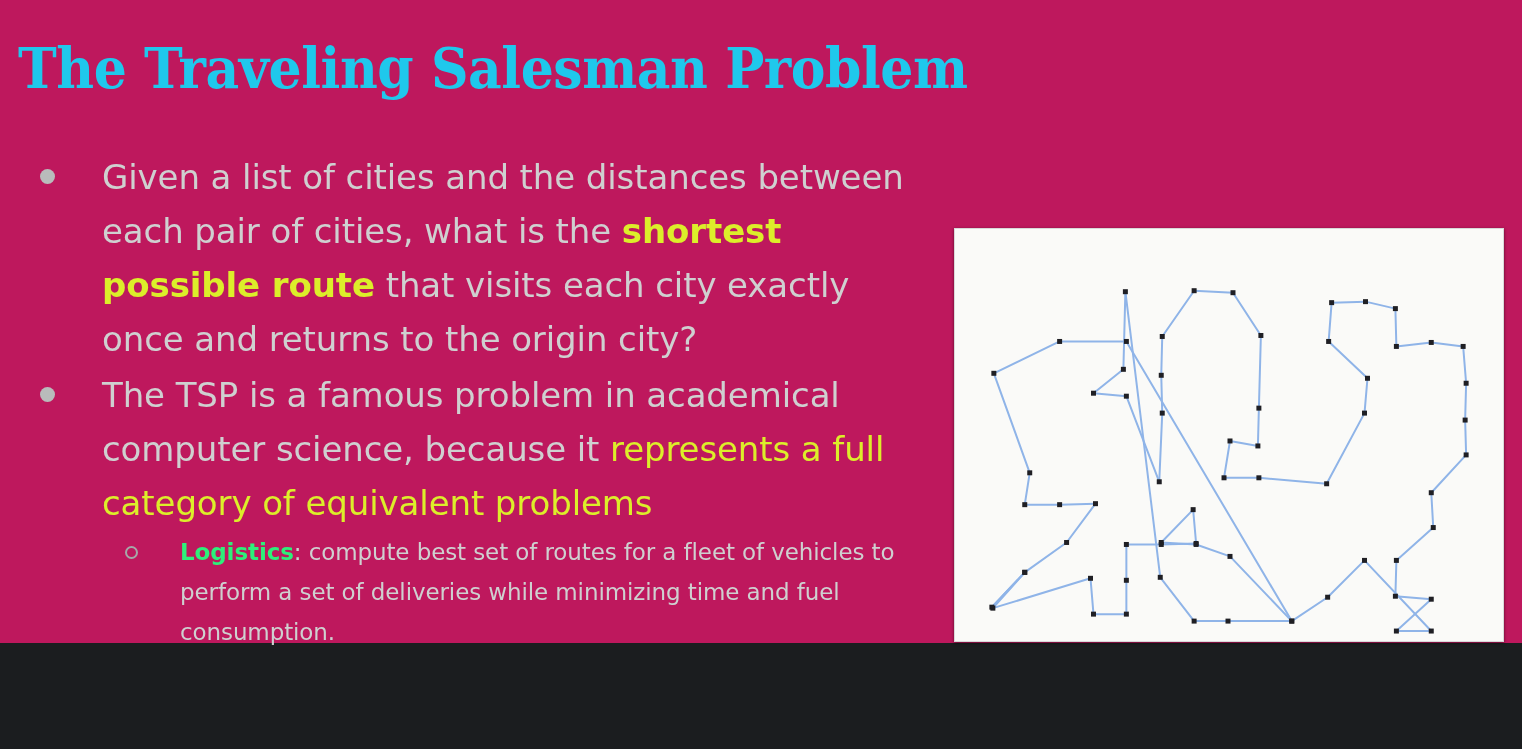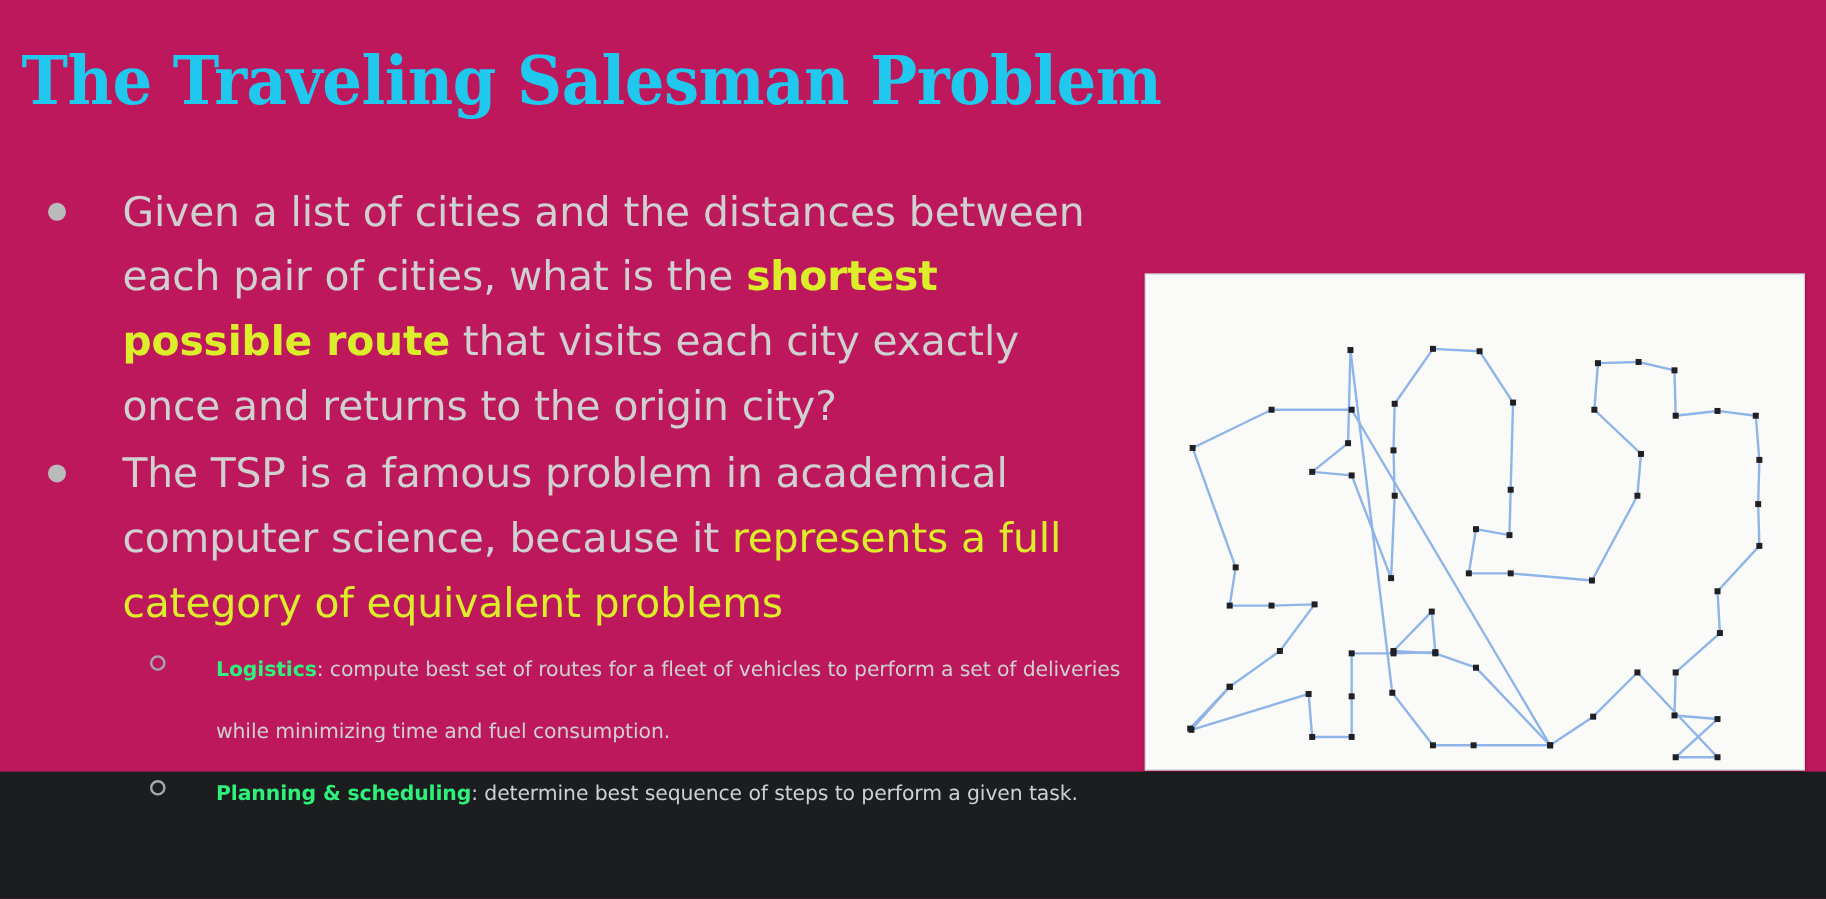--- a/index.html
+++ b/index.html
@@ -64,22 +64,22 @@
     top: 19px;
     width: 15px;
     height: 15px;
     border-radius: 50%;
     background: #b9bbbb;
   }
 
   .bullet-l2 {
     position: relative;
     padding-left: 176px;
-    font-size: 17px;
-    line-height: 52px;
+    font-size: 23px;
+    line-height: 40px;
     color: #cfd0d0;
     letter-spacing: -0.1px;
   }
 
   .bullet-l2 > .marker-hollow {
     position: absolute;
     left: 121px;
     top: 14px;
     width: 13px;
     height: 13px;
@@ -135,24 +135,20 @@
     <div class="bullet-l1">
       <span class="marker"></span>
       <span>The TSP is a famous problem in academical computer science, because it </span><span class="hl-yellow">represents a full category of equivalent problems</span>
     </div>
 
     <div class="bullet-l2">
       <span class="marker-hollow"></span>
       <span class="hl-green-bold">Logistics</span><span>: compute best set of routes for a fleet of vehicles to perform a set of deliveries while minimizing time and fuel consumption.</span>
     </div>
 
-    <div class="bullet-l2">
-      <span class="marker-hollow"></span>
-      <span class="hl-green-bold">Planning &amp; scheduling</span><span>: determine best sequence of steps to perform a given task.</span>
-    </div>
 
   </div>
 
   <div class="figure-panel">
     <svg id="tsp-svg" viewBox="0 0 550 414" preserveAspectRatio="none">
       <g id="tsp-edges">
           <line x1="172" y1="113" x2="105" y2="113" stroke="#8fb4e8" stroke-width="2" stroke-linecap="round"></line>
           <line x1="105" y1="113" x2="39" y2="145" stroke="#8fb4e8" stroke-width="2" stroke-linecap="round"></line>
           <line x1="39" y1="145" x2="75" y2="245" stroke="#8fb4e8" stroke-width="2" stroke-linecap="round"></line>
           <line x1="75" y1="245" x2="70" y2="277" stroke="#8fb4e8" stroke-width="2" stroke-linecap="round"></line>

